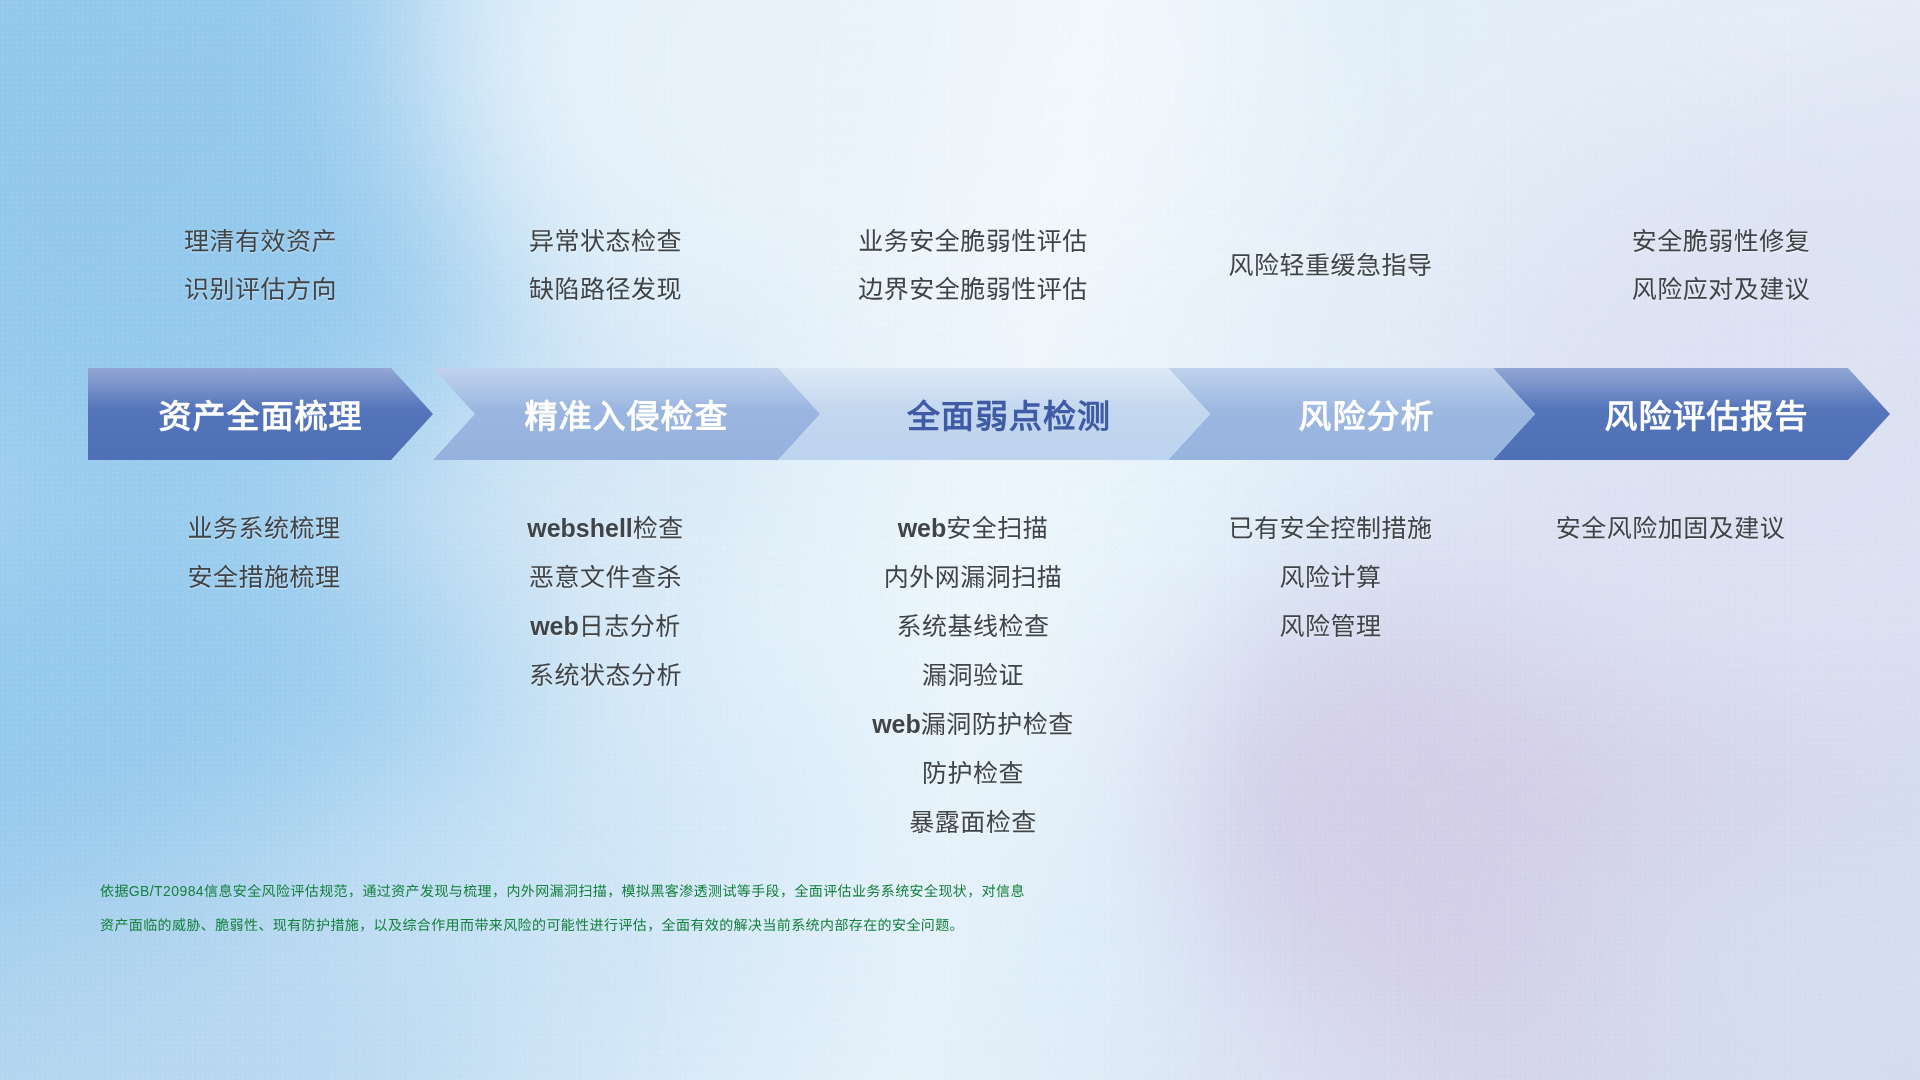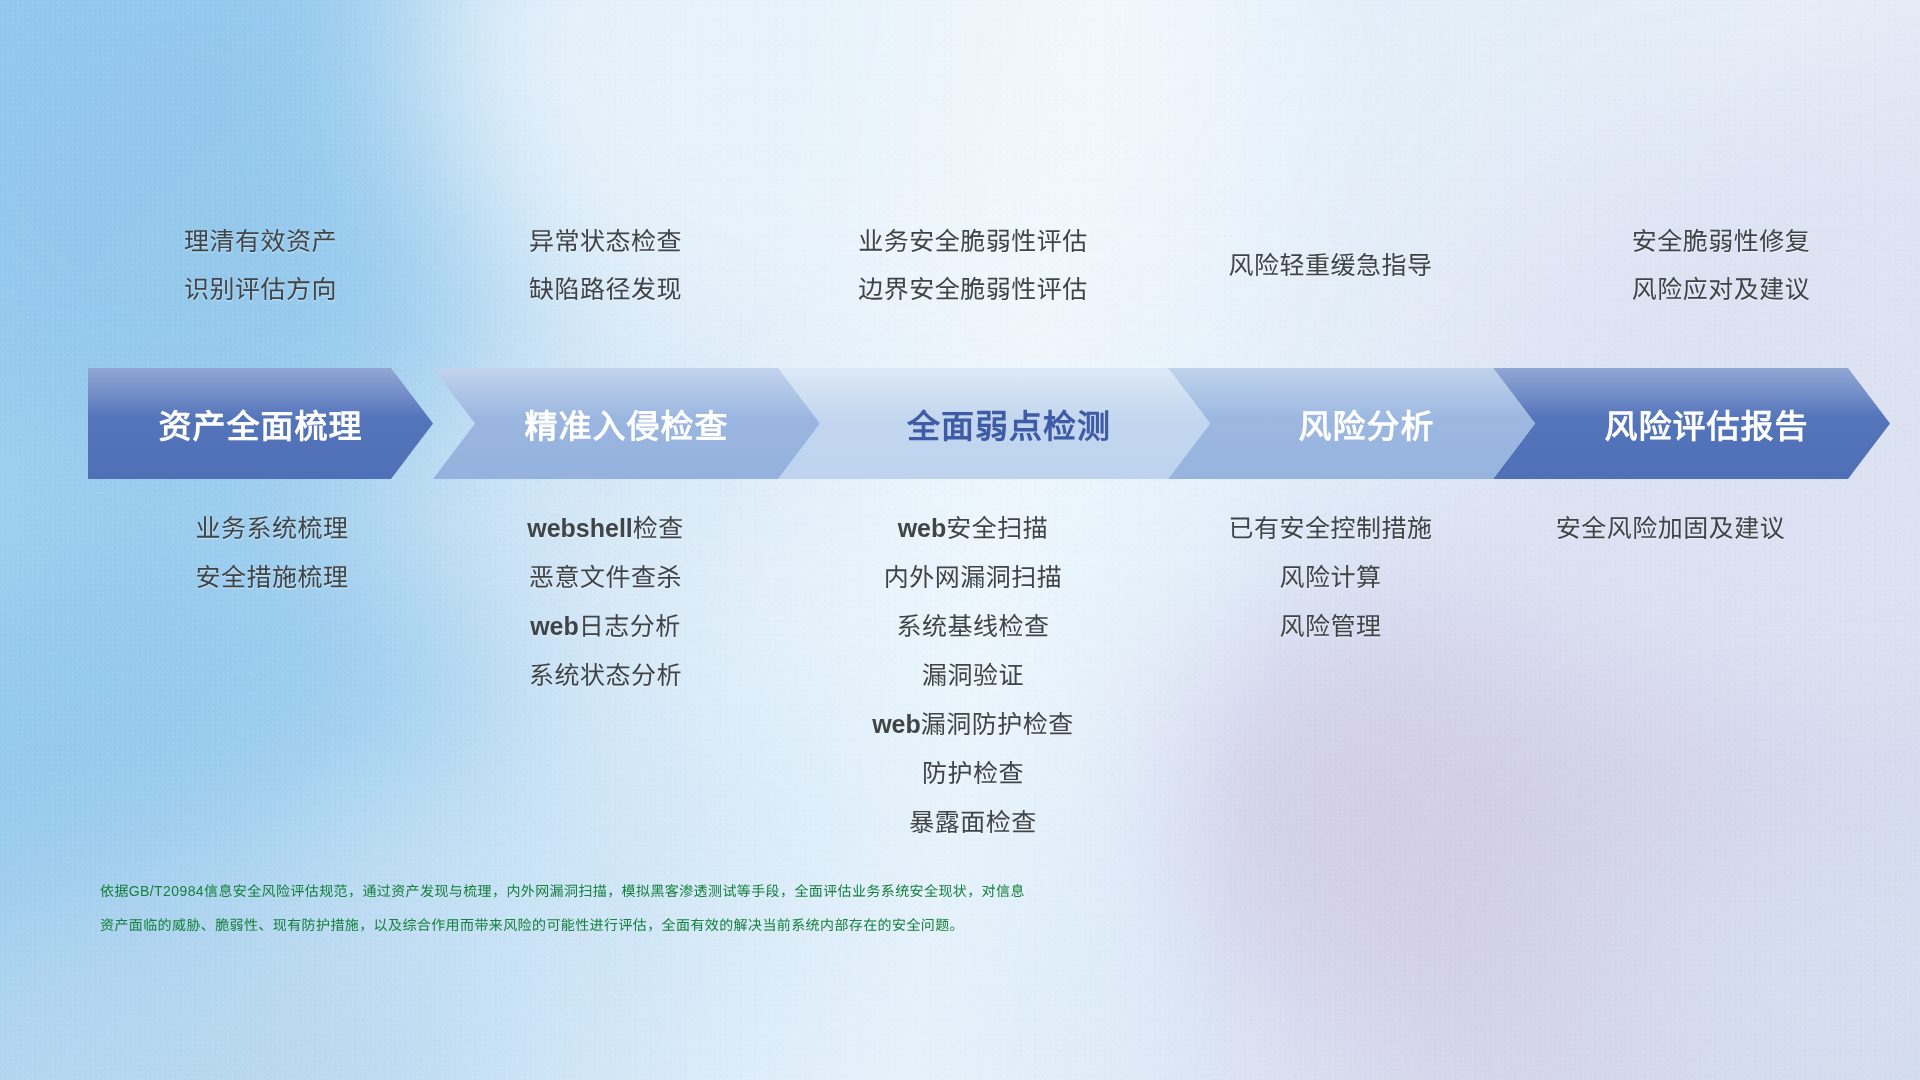--- a/index.html
+++ b/index.html
@@ -53,21 +53,21 @@
     white-space:nowrap;
     letter-spacing:.5px;
     text-shadow:0 1px 2px rgba(255,255,255,.55);
   }
   .bot-line{line-height:49px;}
   .lat{font-weight:bold;letter-spacing:0;}
 
   
   #band{position:absolute;left:88px;top:368px;width:1760px;height:100px;}
   .chev{
-    position:absolute;top:0;height:111px;
+    position:absolute;top:0;height:92px;
     display:flex;align-items:center;justify-content:center;
     color:#ffffff;font-size:33px;font-weight:bold;letter-spacing:1px;
     filter:drop-shadow(2px 3px 4px rgba(70,95,140,.33));
   }
   .chev .lbl{position:relative;z-index:2;white-space:nowrap;}
   .chev.dark  {background:linear-gradient(180deg,#6885c4 0%,#5575bb 40%,#4f6fb6 100%);}
   .chev.mid   {background:linear-gradient(180deg,#a9c2e6 0%,#9ab6e0 45%,#95b2de 100%);}
   .chev.light {background:linear-gradient(180deg,#cfe0f3 0%,#c3d7ef 45%,#bed3ee 100%);}
   .chev.mid2  {background:linear-gradient(180deg,#a8c1e5 0%,#9cb8e1 45%,#97b4df 100%);}
   .chev.txt-dark{color:#3f5ba6;}
@@ -142,21 +142,21 @@
       <div class="chev mid2 notch" style="left: 1080px; width: 367px; z-index: 7;">
         <div class="gloss"></div>
         <span class="lbl" style="margin-left: 30px;">风险分析</span>
       </div>
       <div class="chev dark notch" style="left: 1405px; width: 397px; z-index: 6; text-align: center;">
         <div class="gloss"></div>
         <span class="lbl" style="margin-left: 30px;">风险评估报告</span>
       </div>
     </div>
 
-  <div class="col" id="bot-0" style="width: 460px; left: 42px; top: 504px;">
+  <div class="col" id="bot-0" style="width: 460px; left: 34px; top: 504px;">
       <div class="bot-line">业务系统梳理</div>
       <div class="bot-line">安全措施梳理</div>
     </div>
   <div class="col" id="bot-1" style="width: 460px; left: 375.5px; top: 504px;">
       <div class="bot-line"><span class="lat">webshell</span>检查</div>
       <div class="bot-line">恶意文件查杀</div>
       <div class="bot-line"><span class="lat">web</span>日志分析</div>
       <div class="bot-line">系统状态分析</div>
     </div>
   <div class="col" id="bot-2" style="width: 460px; left: 743px; top: 504px;">

